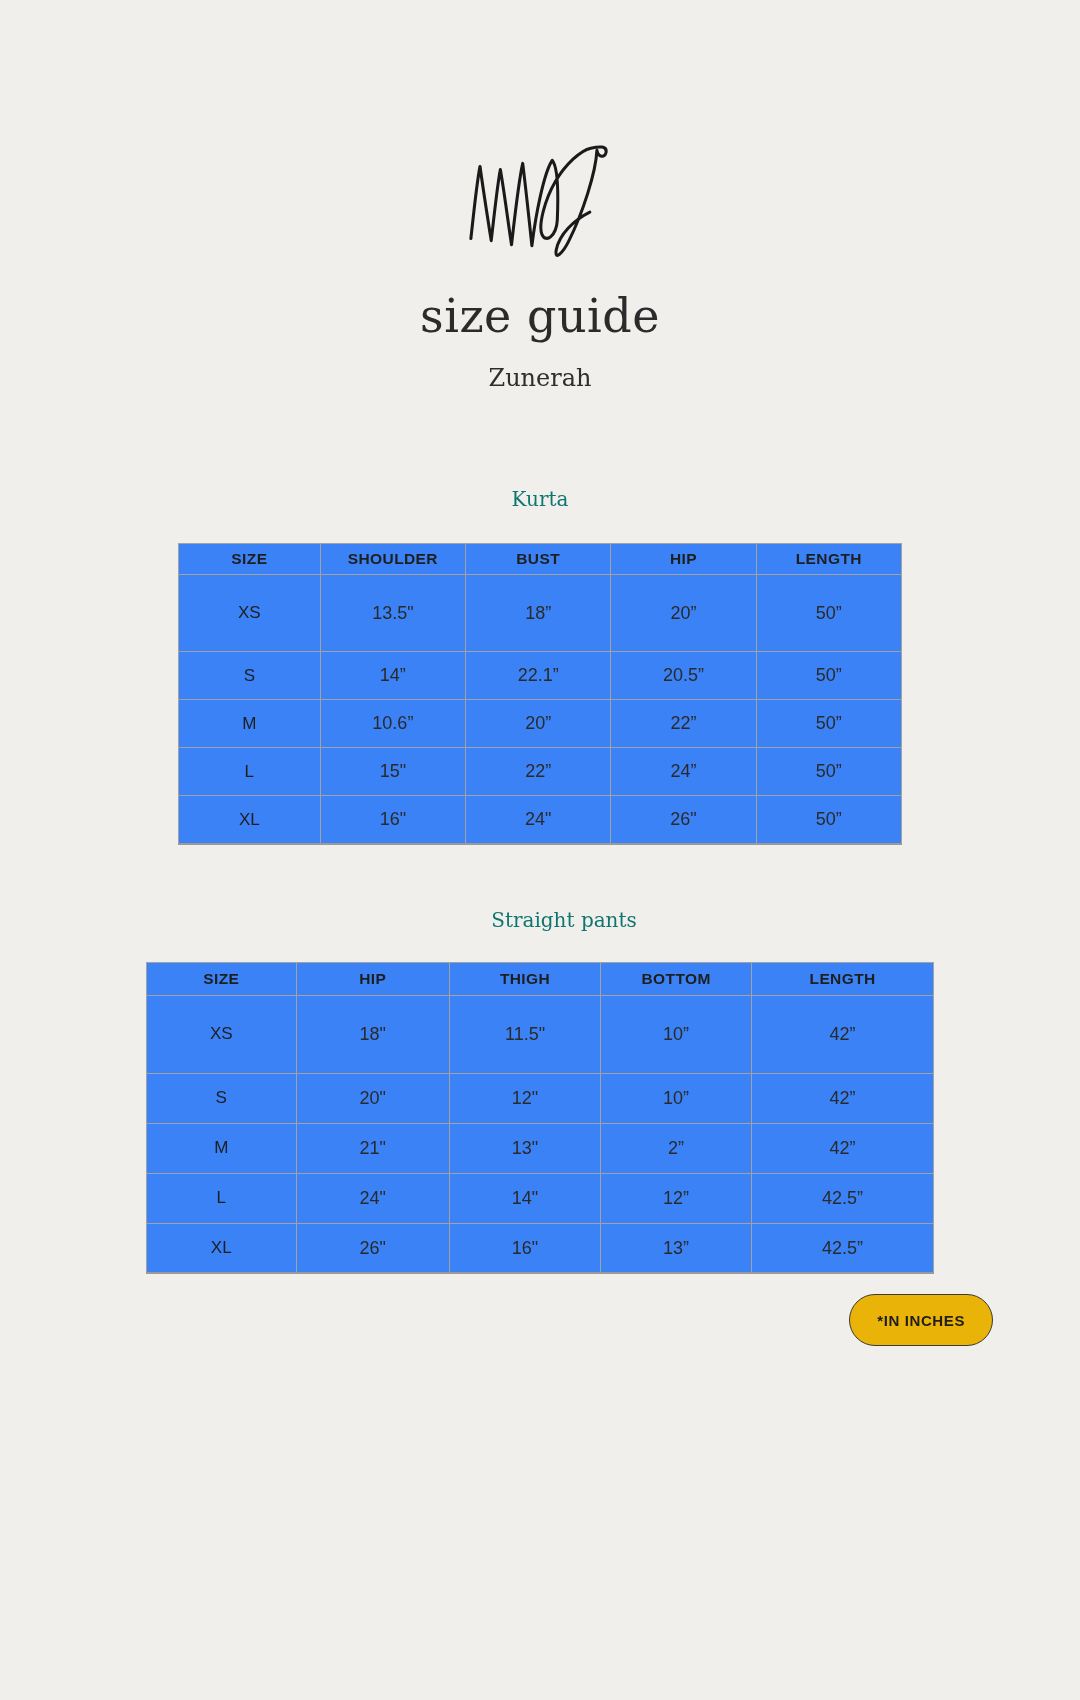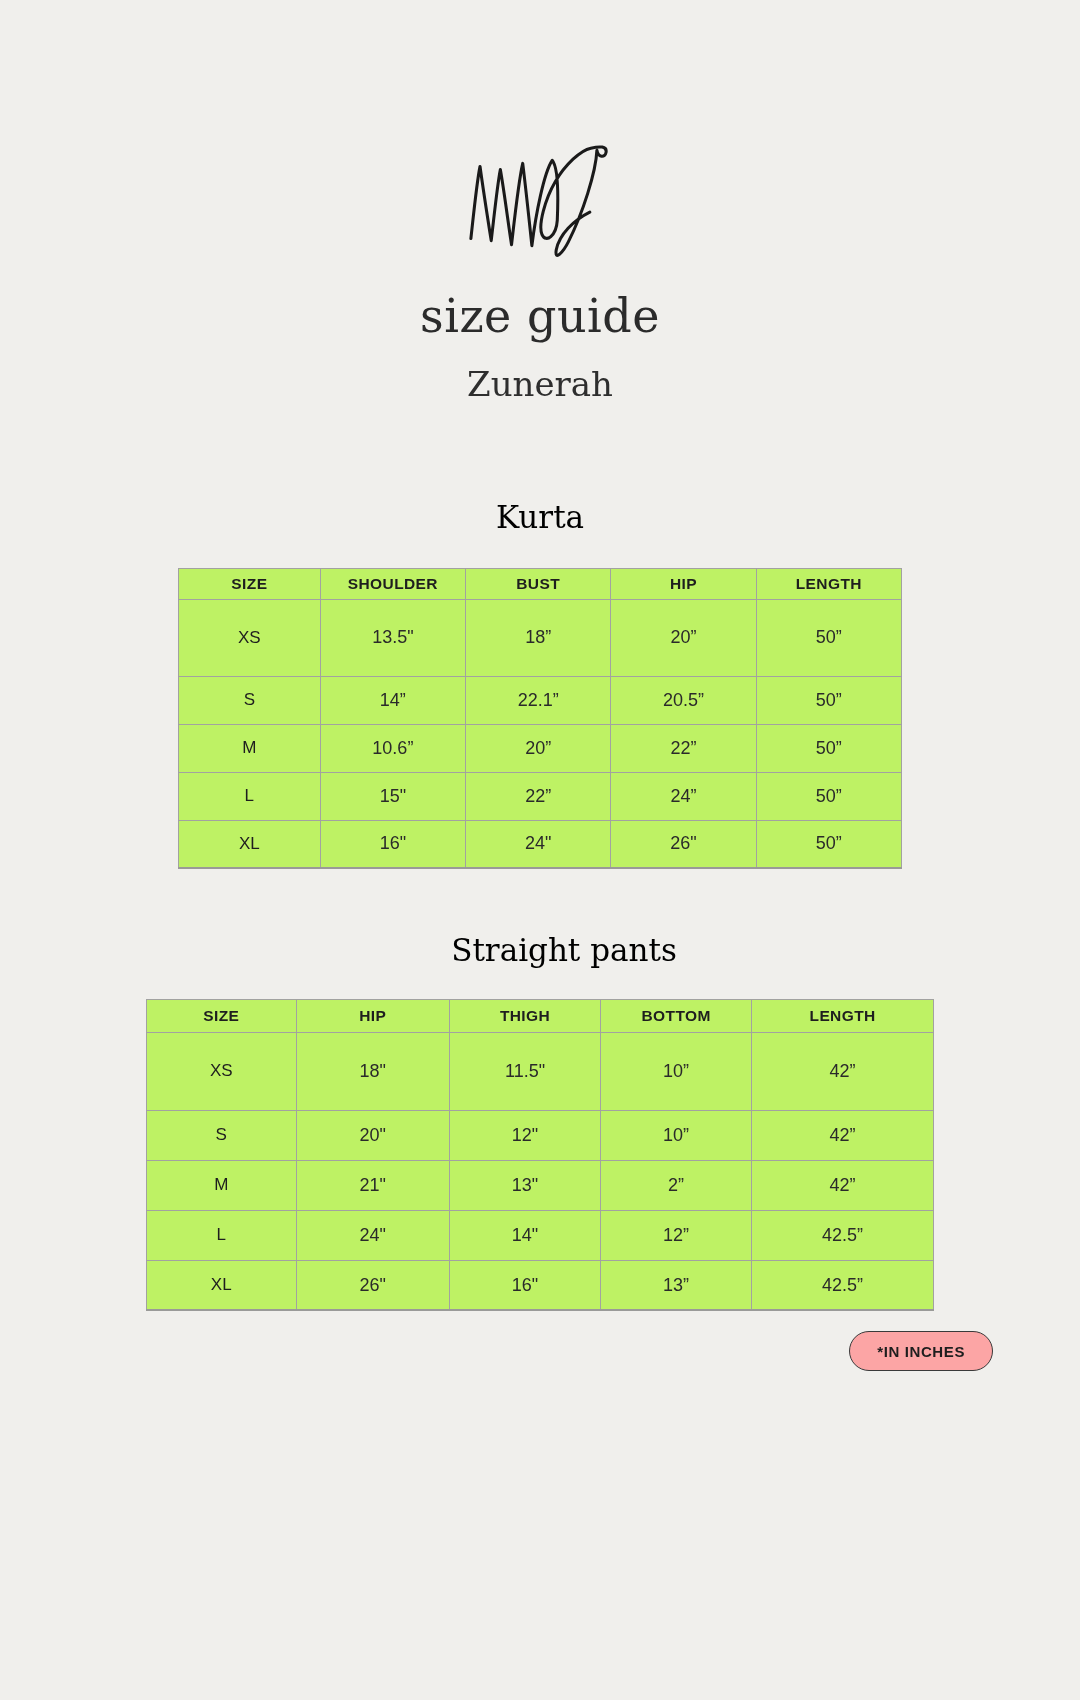--- a/index.html
+++ b/index.html
@@ -35,39 +35,39 @@
     font-family: "DejaVu Serif", serif;
     font-size: 46px;
     font-weight: 500;
     line-height: 1.15;
     color: #2b2b2b;
     letter-spacing: 0.5px;
   }
   .page-subtitle {
     margin-top: 22px;
     font-family: "DejaVu Serif", serif;
-    font-size: 34px;
+    font-size: 24px;
     font-weight: 400;
     line-height: 1.15;
     color: #2e2e2e;
   }
   .section-title {
     font-family: "DejaVu Serif", serif;
-    font-size: 31px;
+    font-size: 20px;
     font-weight: 400;
     line-height: 1.15;
-    color: #000000;
+    color: #0f766e;
   }
   .section-title.kurta { margin-top: 96px; }
   .section-title.pants { margin-top: 64px; margin-left: 48px; }
 
   table.size-table {
     border-collapse: collapse;
     table-layout: fixed;
-    background: #bef264;
+    background: #3b82f6;
     border: 1px solid #9a9a98;
     border-bottom-width: 2px;
   }
   table.size-table.kurta { width: 724px; margin-top: 32px; }
   table.size-table.pants { width: 788px; margin-top: 30px; }
 
   table.size-table th,
   table.size-table td {
     border: 1px solid #a2a2a0;
     text-align: center;
@@ -96,28 +96,28 @@
   table.size-table.pants tbody tr { height: 50px; }
   table.size-table.pants tbody tr:first-child { height: 78px; }
 
   .footnote-row {
     width: 906px;
     margin-top: 20px;
     display: flex;
     justify-content: flex-end;
   }
   .footnote-pill {
-    height: 40px;
+    height: 52px;
     box-sizing: border-box;
     display: inline-flex;
     align-items: center;
     padding: 0 27px;
     border: 1.6px solid #3a3a3a;
     border-radius: 999px;
-    background: #fca5a5;
+    background: #eab308;
     font-size: 15px;
     font-weight: 700;
     letter-spacing: 0.6px;
     color: #1e1e1e;
   }
 </style>
 </head>
 <body>
 
 <div class="page">

